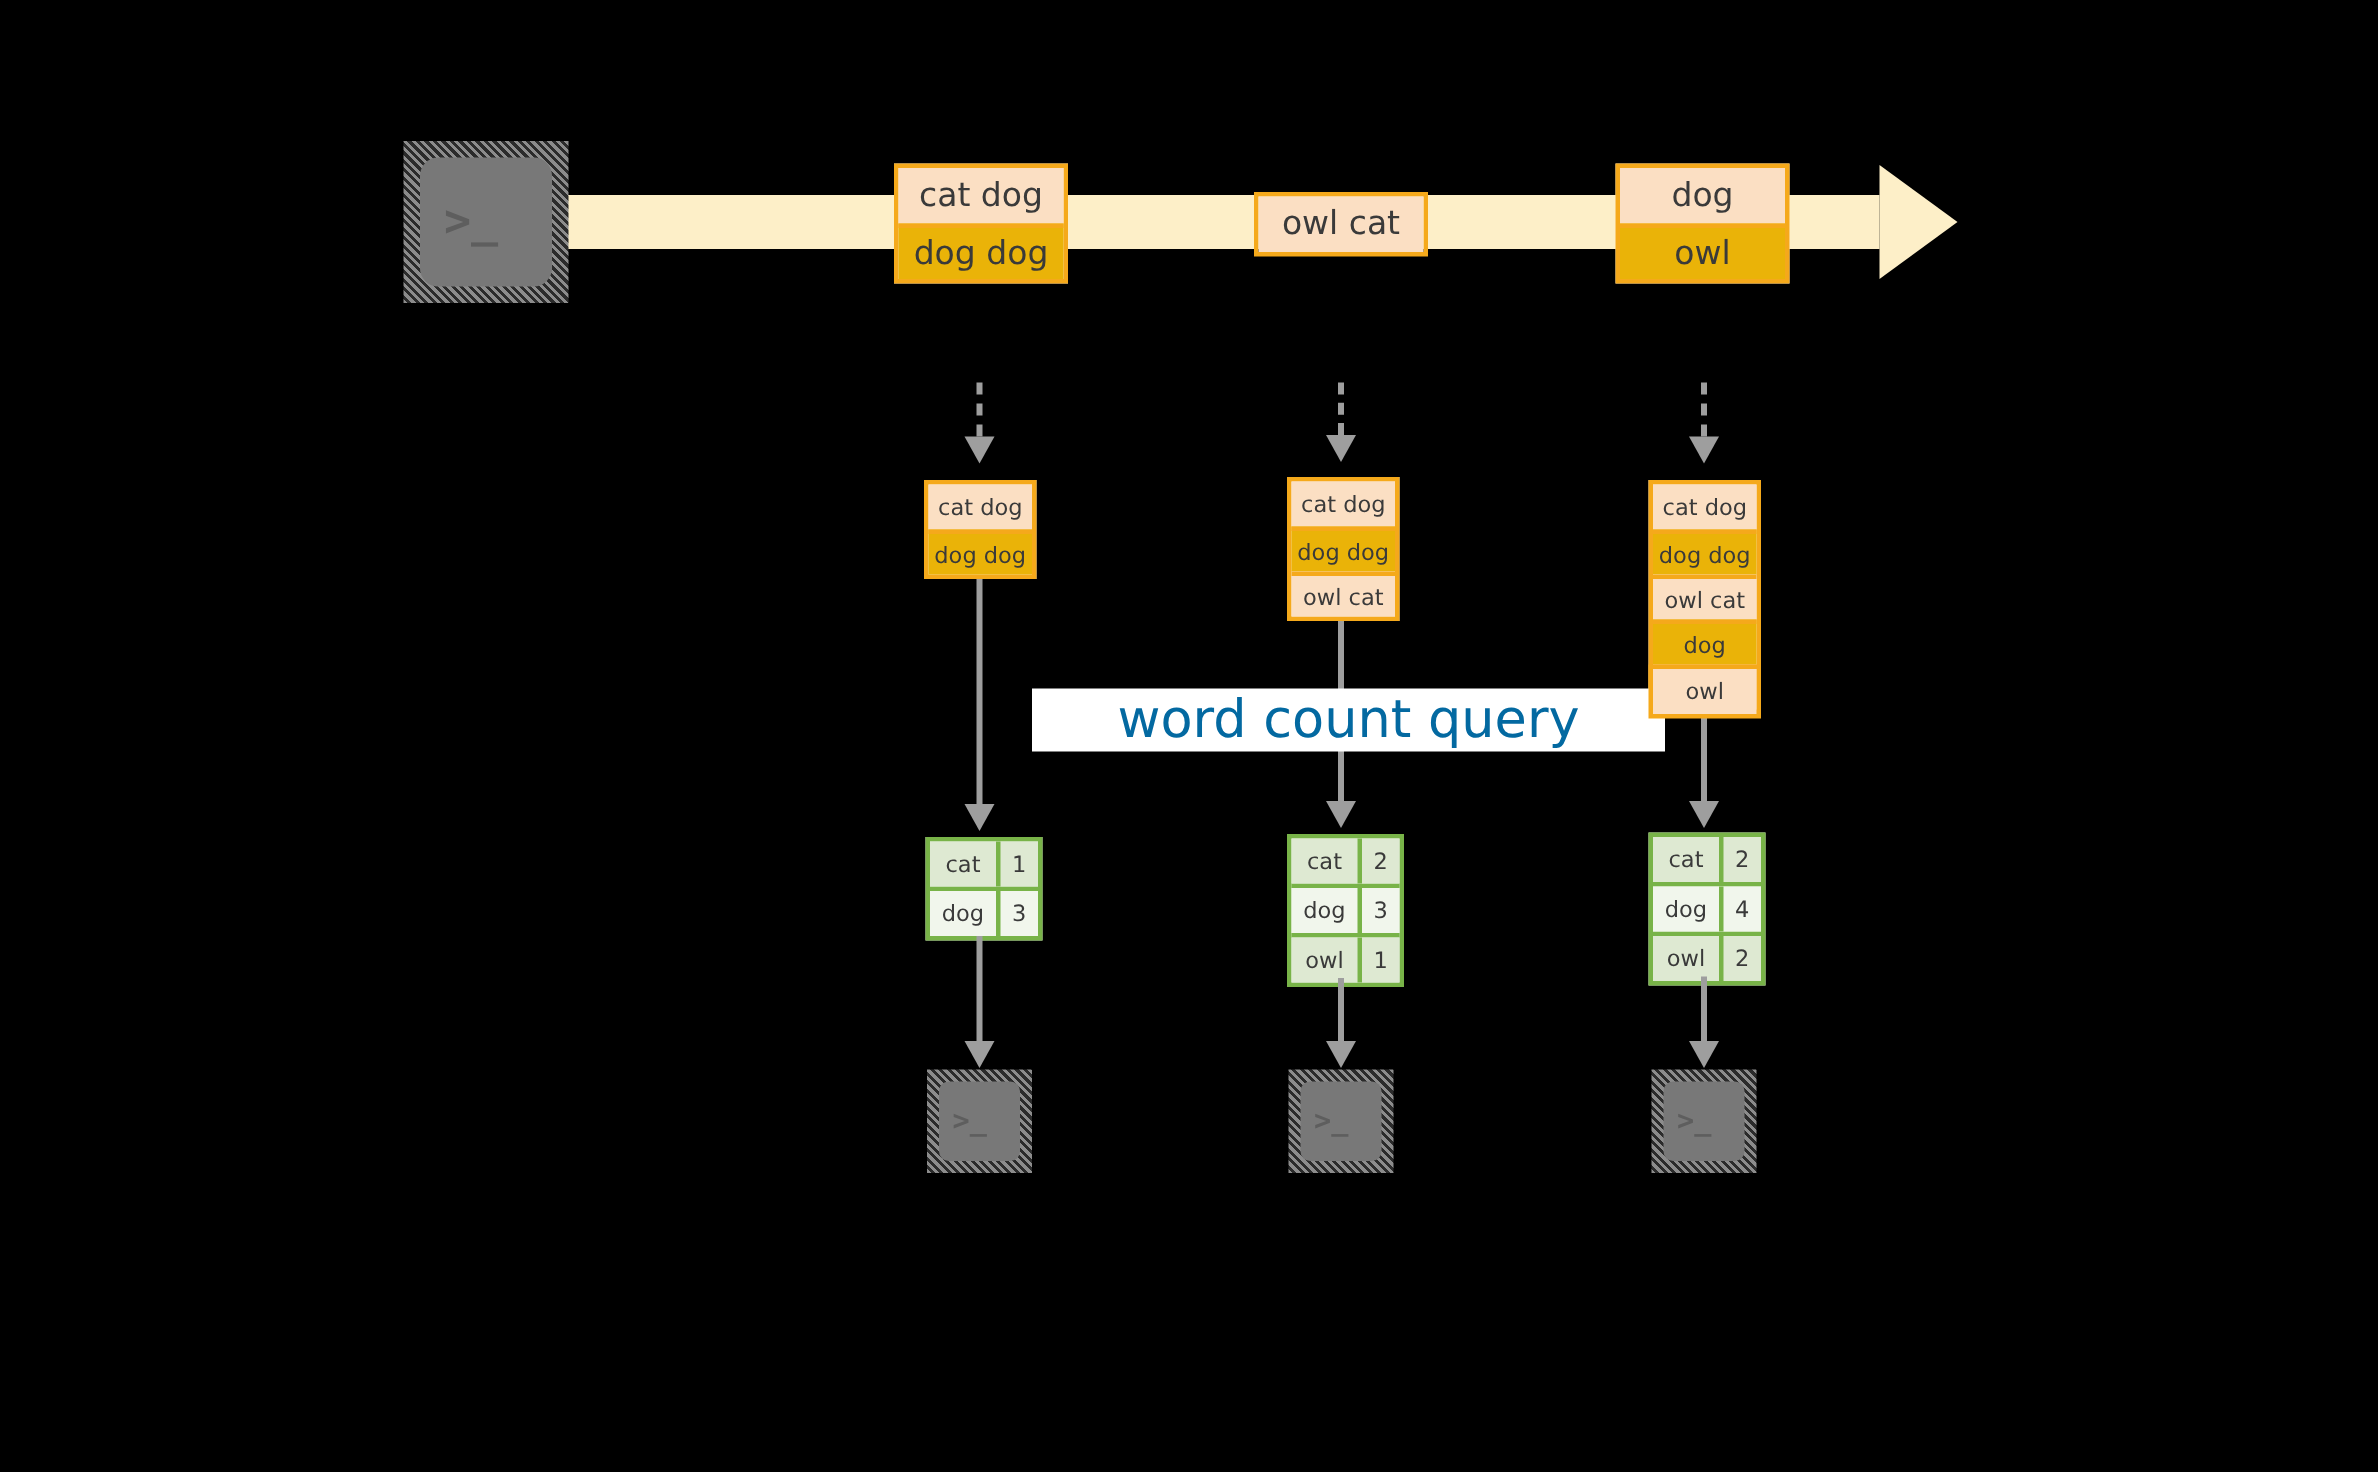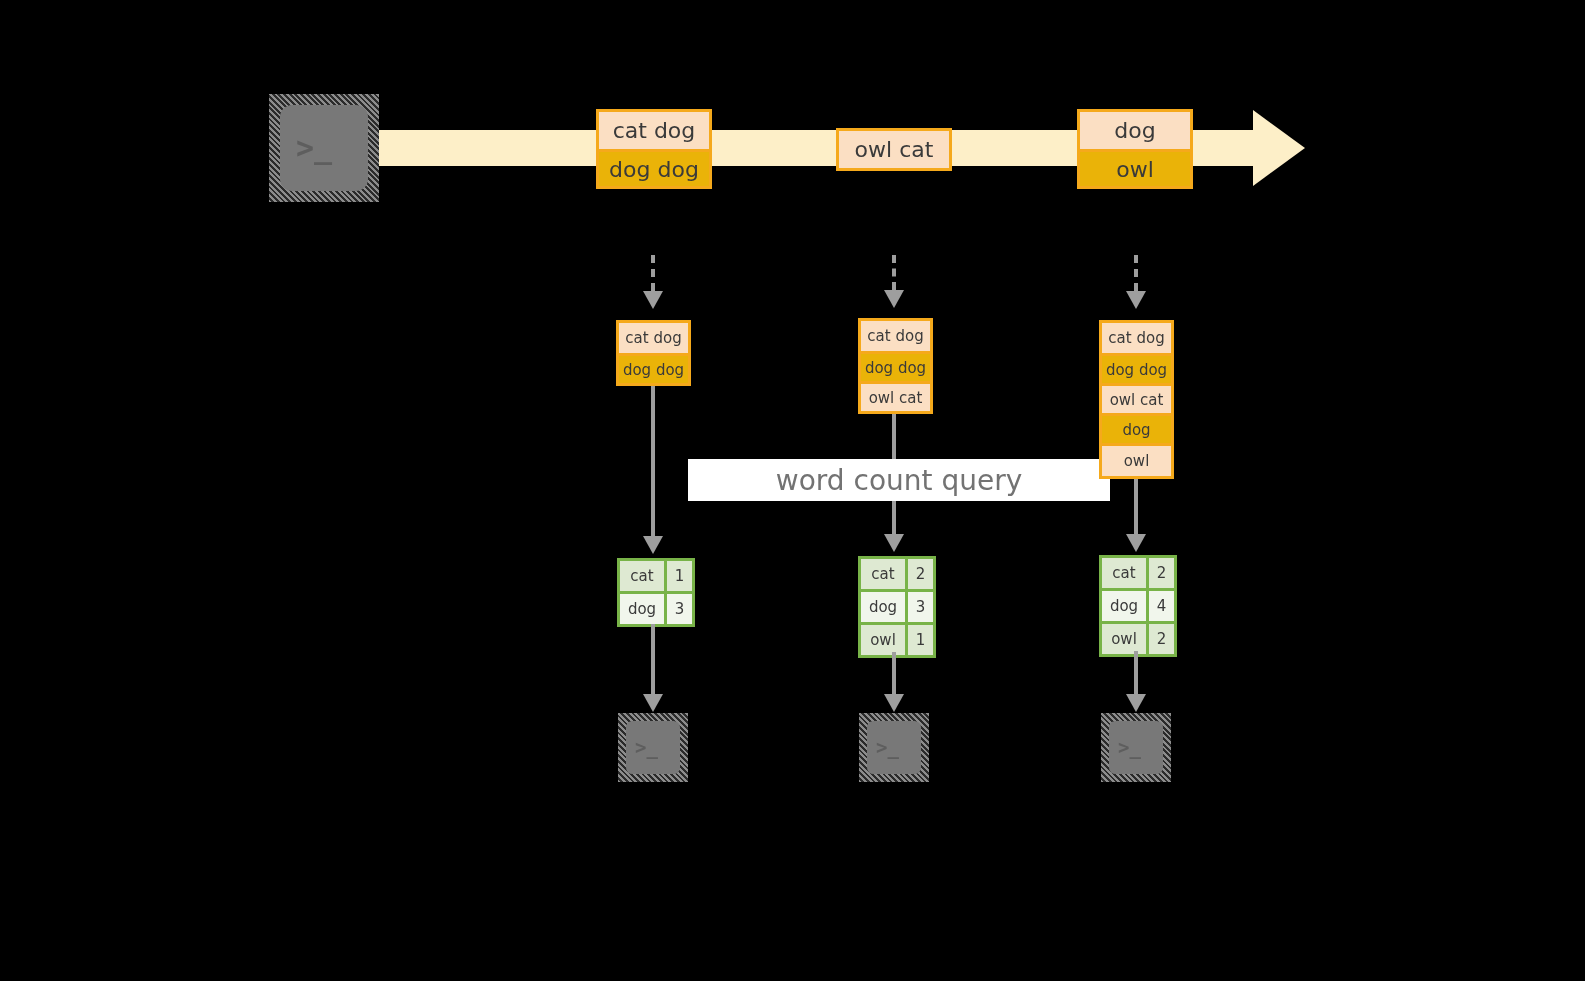--- a/index.html
+++ b/index.html
@@ -51,21 +51,21 @@
 
   
   .gline{position:absolute;background:#9E9E9E;width:4px;}
   .gdash{position:absolute;width:0;border-left:4px dashed #9E9E9E;}
   .ghead{position:absolute;width:0;height:0;
       border-left:10px solid transparent;border-right:10px solid transparent;
       border-top:18px solid #9E9E9E;}
 
   
   .label-banner{position:absolute;background:#FFFFFF;display:flex;align-items:center;
-      justify-content:center;color:#737373;font-size:28px;white-space:nowrap;}
+      justify-content:center;color:#0369a1;font-size:35px;white-space:nowrap;}
 </style>
 </head>
 <body>
 
 <div id="stage">
 
   <div class="stream-band" style="left:372px;top:130px;width:881px;height:36px;"></div>
   <div class="stream-head" style="left:1253px;top:110px;"></div>
 
   <div class="term" style="left:269px;top:94px;width:110px;height:108px;">

